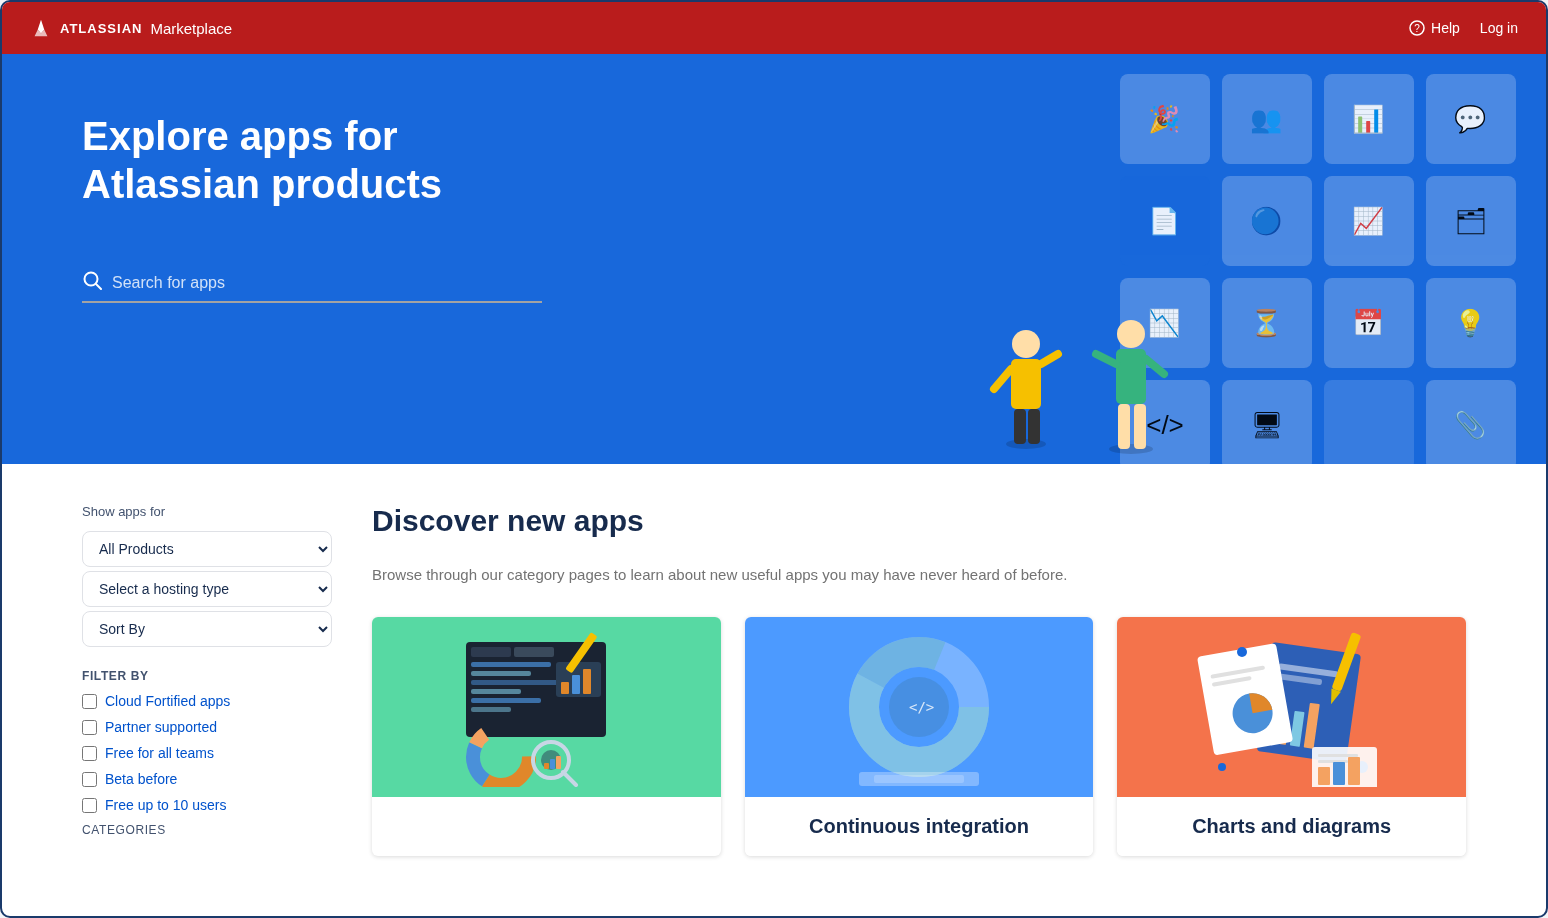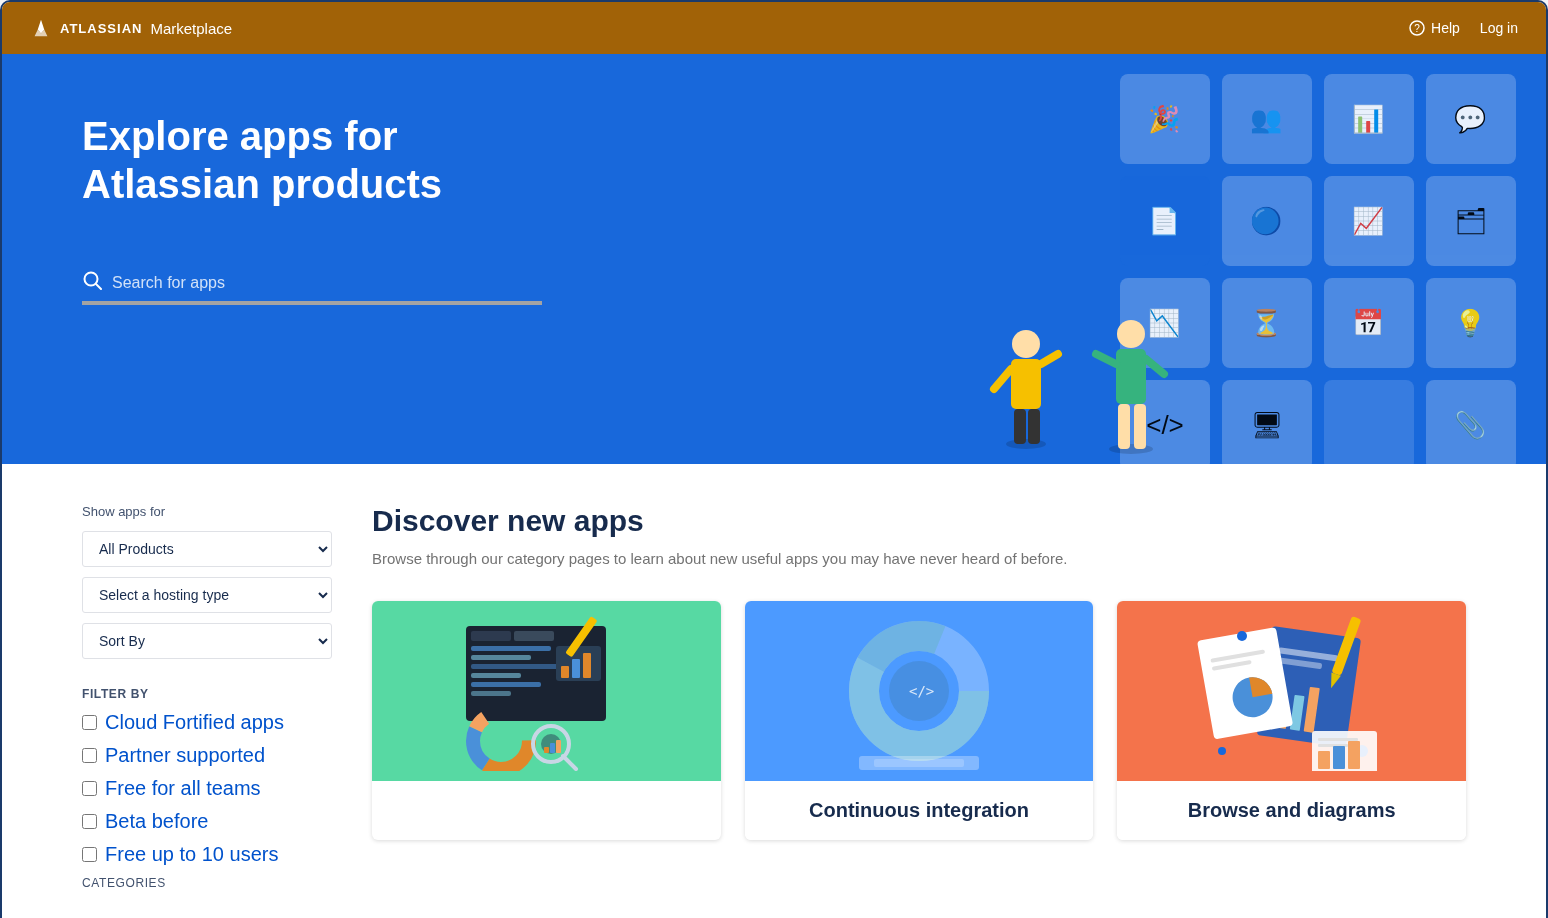--- a/index.html
+++ b/index.html
@@ -9,21 +9,21 @@
       width: 1548px;
       min-height: 918px;
       border: 2px solid #1a3a6b;
       border-radius: 10px;
       overflow: hidden;
       background: #fff;
     }
 
     
     .navbar {
-      background: #a16207;
+      background: #b91c1c;
       display: flex;
       align-items: center;
       justify-content: space-between;
       padding: 0 28px;
       height: 52px;
     }
     .navbar-left {
       display: flex;
       align-items: center;
       gap: 10px;
@@ -88,21 +88,21 @@
       color: #fff;
       font-size: 40px;
       font-weight: 700;
       line-height: 1.2;
       max-width: 480px;
       margin-bottom: 62px;
     }
     .search-bar {
       display: flex;
       align-items: center;
-      border-bottom: 4px solid #a3a3a3;
+      border-bottom: 2px solid #a3a3a3;
       padding-bottom: 6px;
       max-width: 460px;
     }
     .search-icon {
       color: #fff;
       font-size: 18px;
       margin-right: 10px;
     }
     .search-input {
       background: transparent;
@@ -161,26 +161,26 @@
     }
     .sidebar-label {
       font-size: 13px;
       color: #42526e;
       margin-bottom: 12px;
     }
     .sidebar-select {
       width: 100%;
       padding: 8px 12px;
       border: 1px solid #dfe1e6;
-      border-radius: 3px;
+      border-radius: 8px;
       background: #fff;
       font-size: 14px;
       color: #172b4d;
       appearance: auto;
-      margin-bottom: 10px;
+      margin-bottom: 4px;
       cursor: pointer;
     }
     .filter-by-label {
       font-size: 12px;
       font-weight: 700;
       color: #42526e;
       letter-spacing: 0.05em;
       margin: 18px 0 10px 0;
     }
     .filter-item {
@@ -189,42 +189,42 @@
       gap: 8px;
       margin-bottom: 10px;
     }
     .filter-checkbox {
       width: 15px;
       height: 15px;
       accent-color: #0052cc;
       cursor: pointer;
     }
     .filter-link {
-      font-size: 20px;
+      font-size: 14px;
       color: #0052cc;
       cursor: pointer;
       text-decoration: none;
     }
     .categories-label {
       font-size: 12px;
       font-weight: 400;
       color: #42526e;
       letter-spacing: 0.05em;
       margin-top: 8px;
     }
 
     
     .main-section {
       flex: 1;
     }
     .discover-title {
       font-size: 30px;
       font-weight: 700;
       color: #172b4d;
-      margin-bottom: 10px;
+      margin-bottom: 26px;
     }
     .discover-subtitle {
       font-size: 15px;
       color: #737373;
       margin-bottom: 30px;
       line-height: 1.5;
     }
 
     
     .cards-grid {
@@ -513,21 +513,21 @@
 
               <rect x="130" y="120" width="65" height="45" rx="3" fill="#fff" opacity="0.9"></rect>
               <rect x="136" y="127" width="40" height="3" rx="1" fill="#e0e0e0"></rect>
               <rect x="136" y="133" width="30" height="3" rx="1" fill="#e0e0e0"></rect>
               <rect x="136" y="140" width="12" height="18" rx="1" fill="#f4a261"></rect>
               <rect x="151" y="135" width="12" height="23" rx="1" fill="#4a90d9"></rect>
               <rect x="166" y="130" width="12" height="28" rx="1" fill="#f4a261"></rect>
             </svg>
           </div>
           <div class="card-label">
-            <span>Browse and diagrams</span>
+            <span>Charts and diagrams</span>
           </div>
         </div>
 
       </div>
     </section>
 
   </div>
 
 </div>
 

